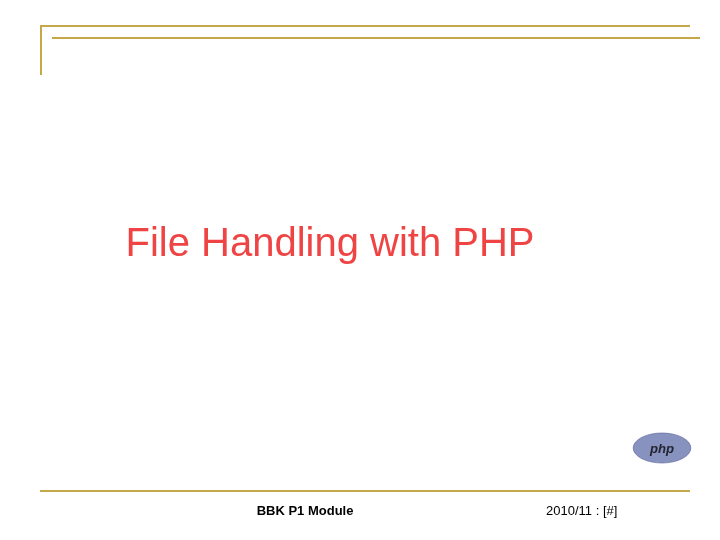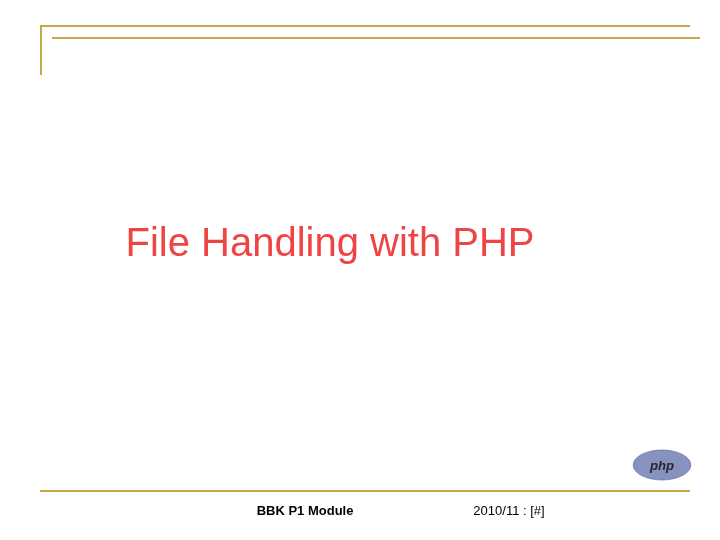--- a/index.html
+++ b/index.html
@@ -48,21 +48,21 @@
     .bottom-line {
       position: absolute;
       bottom: 48px;
       left: 40px;
       width: 650px;
       height: 2px;
       background: #c4a84a;
     }
     .php-logo {
       position: absolute;
-      bottom: 55px;
+      bottom: 72px;
       right: 28px;
     }
     .php-logo svg {
       width: 60px;
       height: 32px;
     }
     .footer {
       position: absolute;
       bottom: 22px;
       left: 40px;
@@ -75,21 +75,21 @@
     .footer-left {
       flex: 1;
     }
     .footer-center {
       flex: 1;
       text-align: left;
       font-weight: bold;
     }
     .footer-right {
       flex: 1;
-      text-align: left;
+      text-align: center;
     }
   </style>
 </head>
 <body>
 
 <div class="top-border"></div>
 
 <div class="slide-title">File Handling with PHP</div>
 
 <div class="php-logo">

